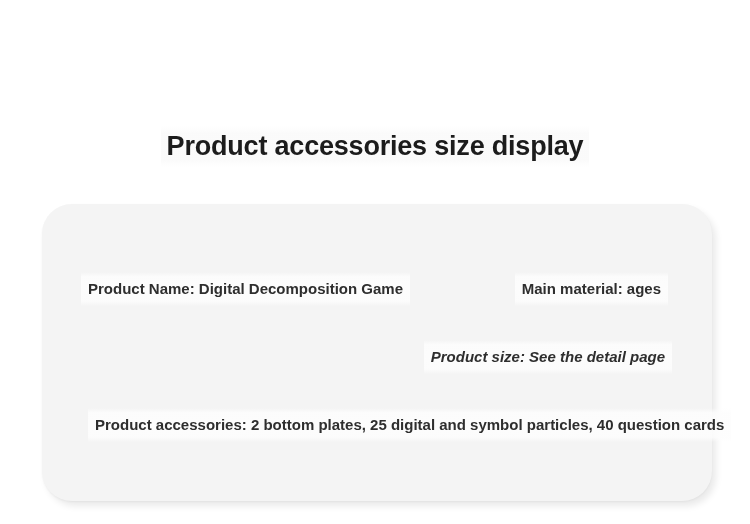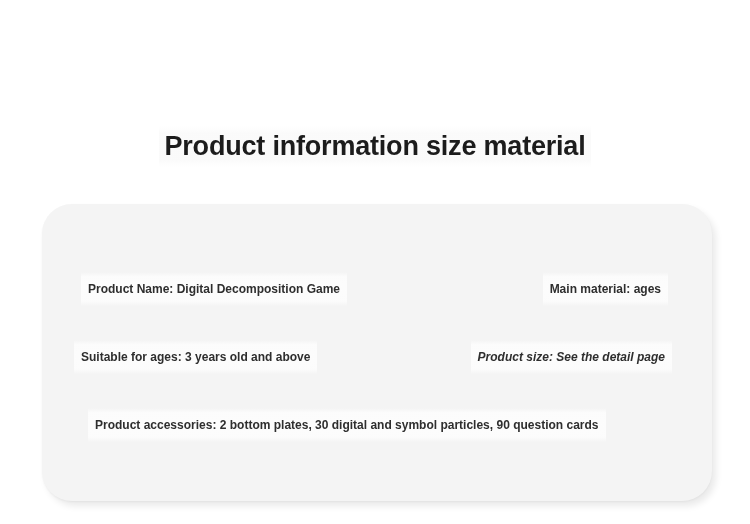--- a/index.html
+++ b/index.html
@@ -68,21 +68,21 @@
     height: 34px;
   }
   .row-1 { top: 68px; }
   .row-2 { top: 136px; }
   .row-3 { top: 204px; }
 
   
   .chip {
     position: absolute;
     display: inline-block;
-    font-size: 12px;
+    font-size: 15px;
     font-weight: 700;
     color: #2e2e2e;
     line-height: 34px;
     height: 34px;
     padding: 0 7px;
     white-space: nowrap;
     background: linear-gradient(to bottom,
                 rgba(255,255,255,0) 0%,
                 rgba(253,253,253,0.85) 14%,
                 rgba(253,253,253,0.9) 50%,
@@ -104,36 +104,35 @@
     right: 40px;
     font-style: italic;
   }
 </style>
 </head>
 <body>
 
 <div class="page">
 
   <div class="title-wrap">
-    <h1 class="page-title">Product information size material</h1>
+    <h1 class="page-title">Product accessories size display</h1>
   </div>
 
   <div class="info-card">
     <div class="rows">
 
       <div class="info-row row-1">
         <span class="chip col-left">Product Name: Digital Decomposition Game</span>
         <span class="chip align-right">Main material: ages</span>
       </div>
 
       <div class="info-row row-2">
-        <span class="chip col-left2">Suitable for ages: 3 years old and above</span>
         <span class="chip align-right2">Product size: See the detail page</span>
       </div>
 
       <div class="info-row row-3">
-        <span class="chip col-wide">Product accessories: 2 bottom plates, 30 digital and symbol particles, 90 question cards</span>
+        <span class="chip col-wide">Product accessories: 2 bottom plates, 25 digital and symbol particles, 40 question cards</span>
       </div>
 
     </div>
   </div>
 
 </div>
 
 </body></html>

